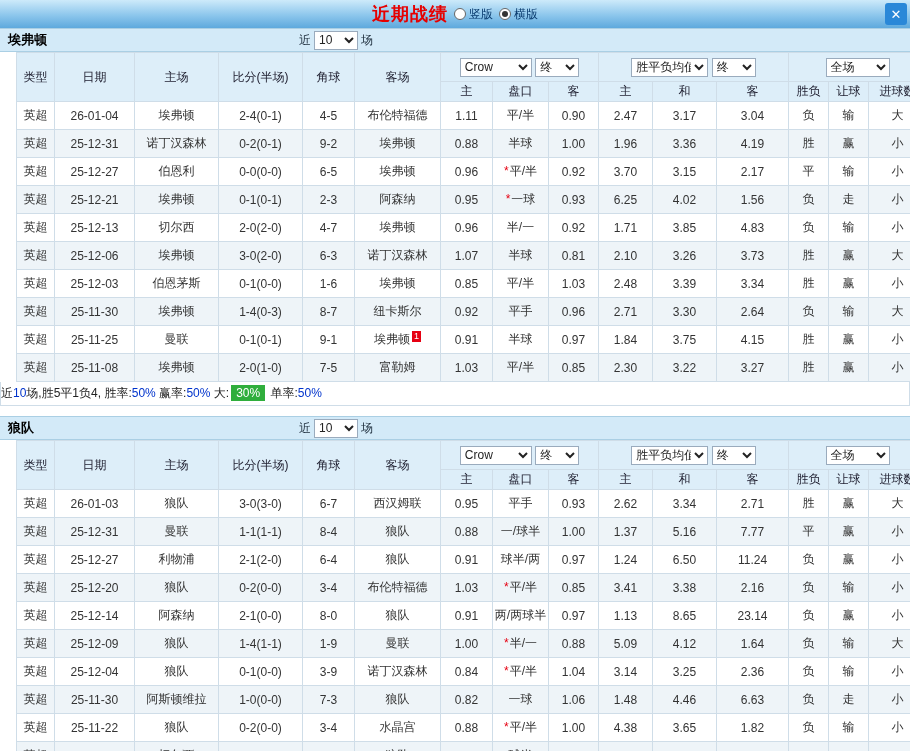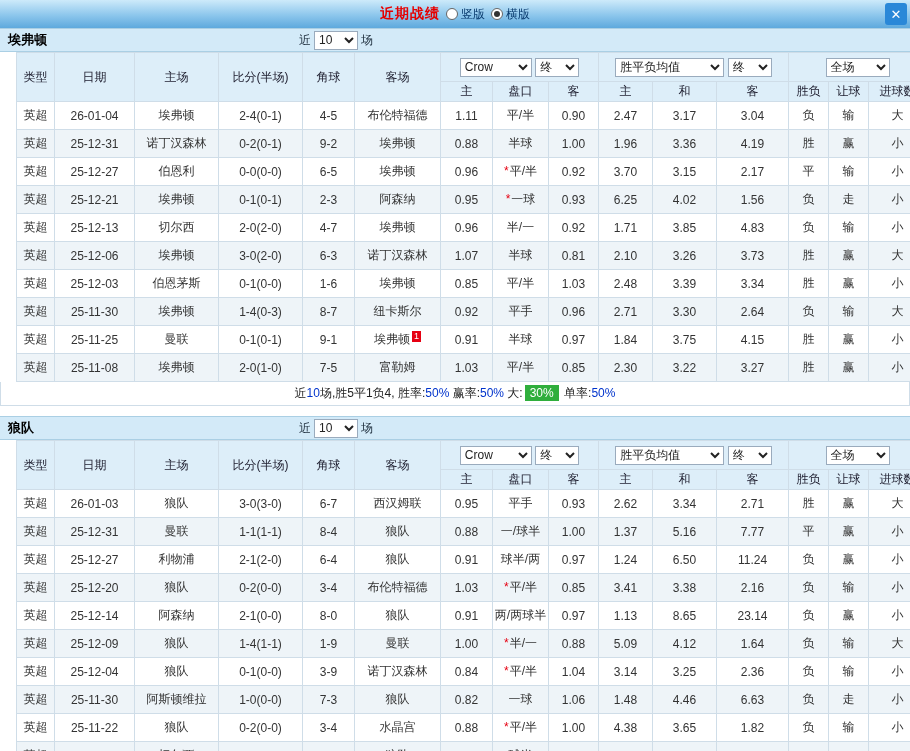--- a/index.html
+++ b/index.html
@@ -4,21 +4,21 @@
 <style>
   html,body{margin:0;padding:0;}
   body{width:910px;height:751px;overflow:hidden;background:#fff;
        font-family:"Liberation Sans","DejaVu Sans",sans-serif;font-size:12px;color:#222;}
   .app{width:910px;height:751px;overflow:hidden;position:relative;}
 
   
   .topbar{height:28px;background:linear-gradient(180deg,#cdeafa 0%,#8cc6ec 55%,#5ea9dd 100%);
           display:flex;align-items:center;position:relative;}
   .topbar-center{margin:0 auto;display:flex;align-items:center;gap:6px;}
-  .window-title{color:#e60000;font-weight:bold;font-size:14px;letter-spacing:1px;}
+  .window-title{color:#e60000;font-weight:bold;font-size:18px;letter-spacing:1px;}
   .radio-wrap{display:flex;align-items:center;gap:3px;cursor:pointer;}
   .rb{width:12px;height:12px;border-radius:50%;background:#fff;border:1px solid #666;
       display:inline-block;box-sizing:border-box;position:relative;}
   .rb.checked::after{content:"";position:absolute;left:2px;top:2px;width:6px;height:6px;
       border-radius:50%;background:#333;}
   .radio-label{color:#0b3d70;}
   .close-btn{position:absolute;right:3px;top:3px;width:22px;height:22px;background:#2a88d8;
       color:#fff;border-radius:3px;display:flex;align-items:center;justify-content:center;
       font-size:13px;font-weight:bold;cursor:pointer;}
 
@@ -40,31 +40,31 @@
   .grid{border-collapse:collapse;table-layout:fixed;width:910px;margin-left:16px;}
   .grid th,.grid td{border:1px solid #cfdde8;text-align:center;white-space:nowrap;
       overflow:hidden;padding:0;}
   .grid thead th{background:#ddeef9;font-weight:normal;color:#223;}
   .h1 th{height:28px;}
   .h2 th{height:19px;}
   .grid td{height:27px;font-size:12px;color:#333;background:#fff;}
   .grid tbody tr:nth-child(even) td{background:#eef4f8;}
   .sel-book{width:72px;}
   .sel-final{width:44px;}
-  .sel-avg{width:109px;}
+  .sel-avg{width:77px;}
   .sel-scope{width:64px;}
   .r{color:#e60012;}
   .g{color:#0a9e43;}
   .b{color:#2b7fbb;}
   .star{color:#e60012;margin-right:1px;}
   .supbadge{display:inline-block;background:#e60012;color:#fff;font-size:9px;line-height:11px;
       padding:0 2px;margin-left:2px;vertical-align:4px;}
 
   
-  .summary{height:23px;line-height:23px;text-align:center;border:1px solid #cfdde8;border-top:none;
+  .summary{height:23px;line-height:23px;text-align:left;border:1px solid #cfdde8;border-top:none;
       font-size:12px;color:#222;}
   .seg-plain{color:#222;}
   .seg-num{color:#0033cc;}
   .seg-badge{background:#2fae3c;color:#fff;padding:1px 5px;margin:0 2px;}
   .gap{height:10px;background:#fff;}
 </style>
 </head>
 <body>
 
 <div class="app">

